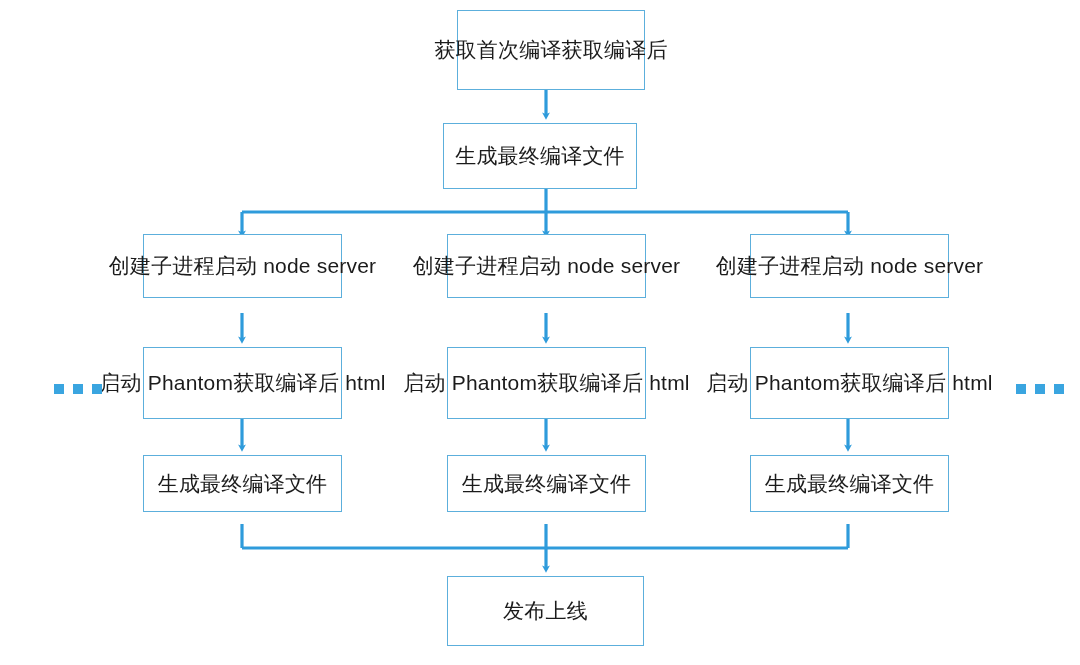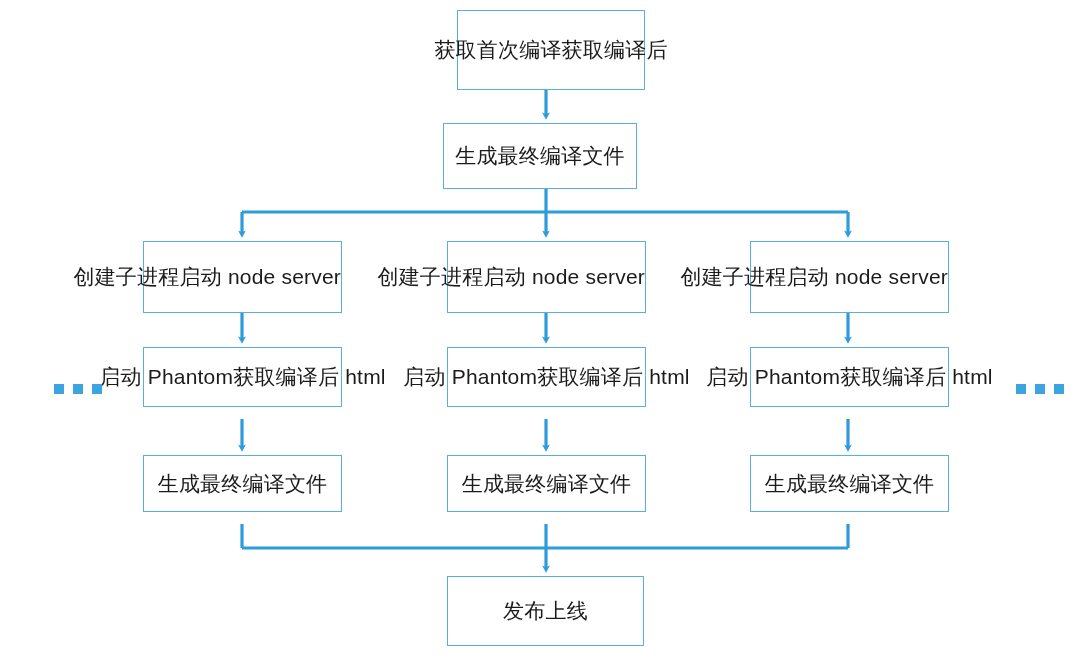--- a/index.html
+++ b/index.html
@@ -53,22 +53,22 @@
     font-size: 21px;
     letter-spacing: 0.2px;
   }
 
   
   #node-start   { left: 457px; top: 10px;  width: 188px; height: 80px; }
   #node-config  { left: 443px; top: 123px; width: 194px; height: 66px; }
 
   
   .col-node { width: 199px; }
-  .row-spawn  { height: 72px; top: 241px; justify-content: flex-end; }
-  .row-phantom{ height: 60px; top: 347px; }
+  .row-spawn  { height: 64px; top: 234px; }
+  .row-phantom{ height: 72px; top: 347px; }
   .row-output { height: 57px; top: 455px; }
 
   .col-left   { left: 143px; }
   .col-center { left: 447px; }
   .col-right  { left: 750px; }
 
   #node-final { left: 447px; top: 576px; width: 197px; height: 70px; }
 
   
   .ellipsis {

